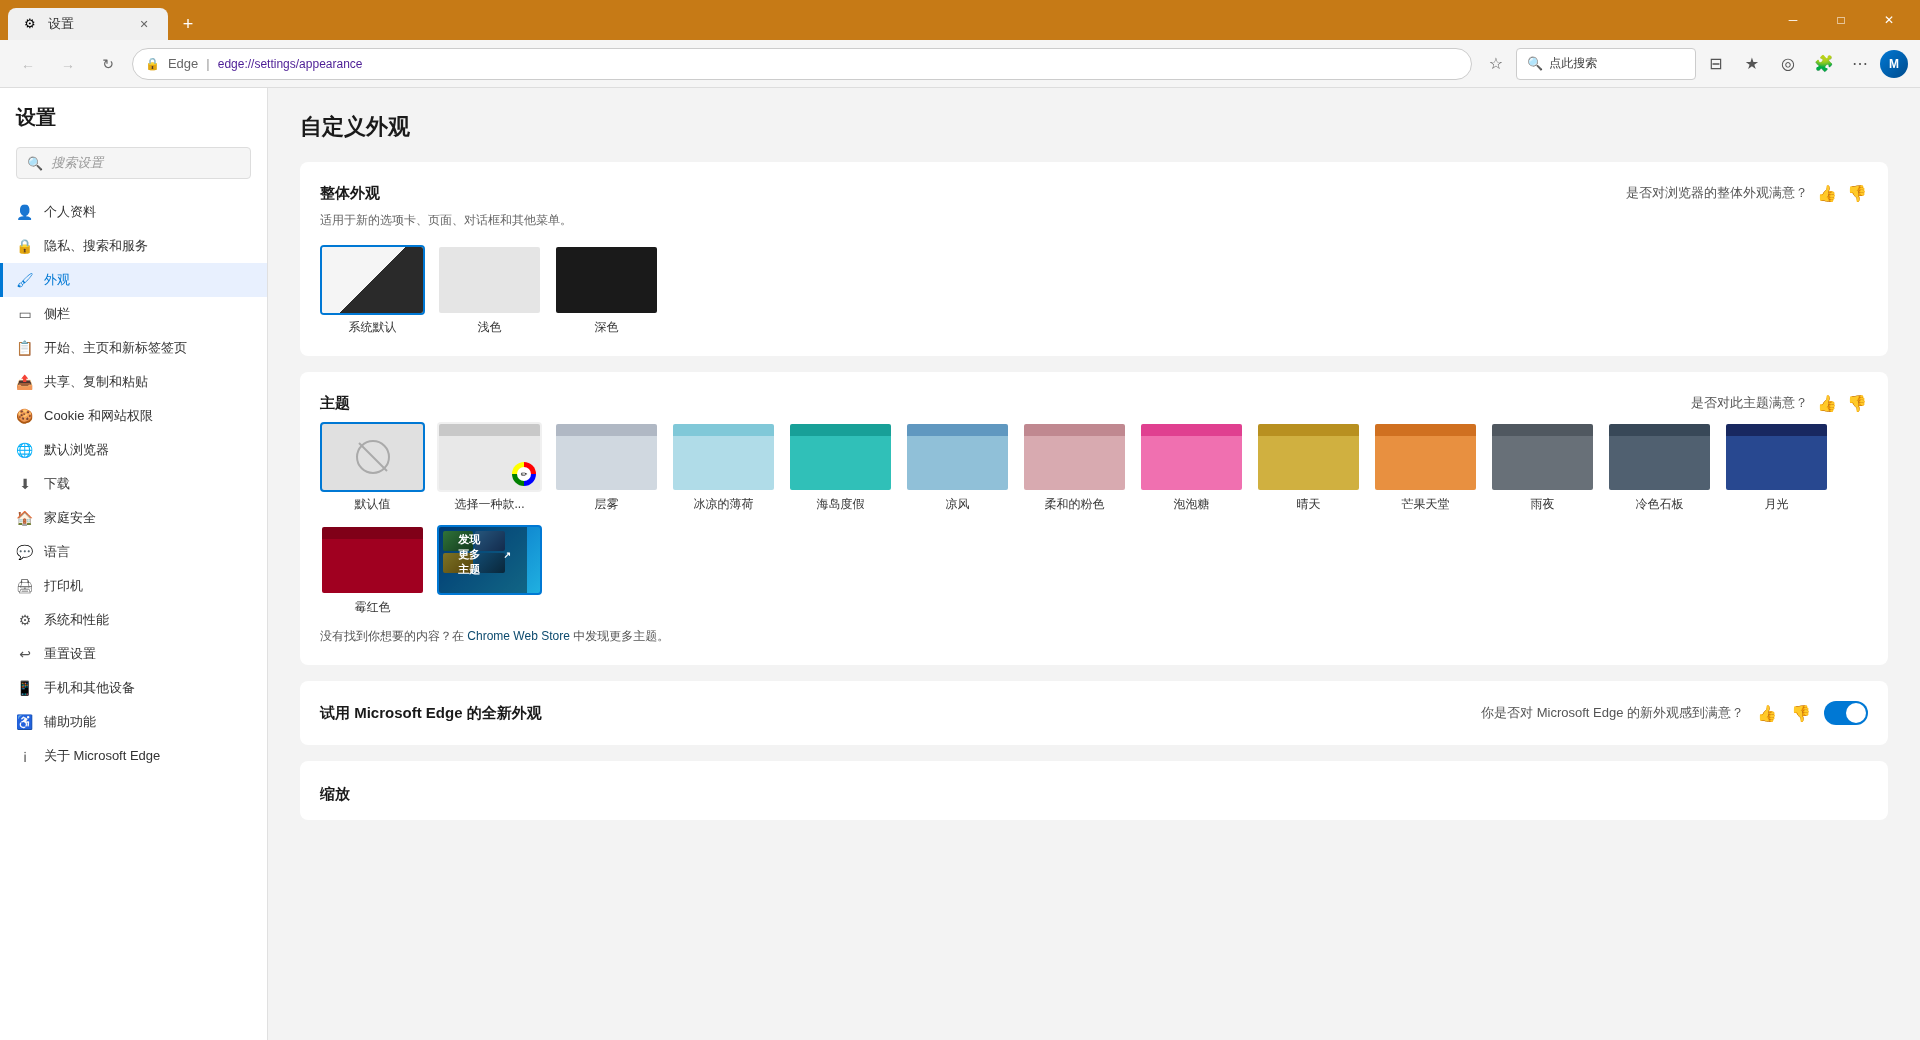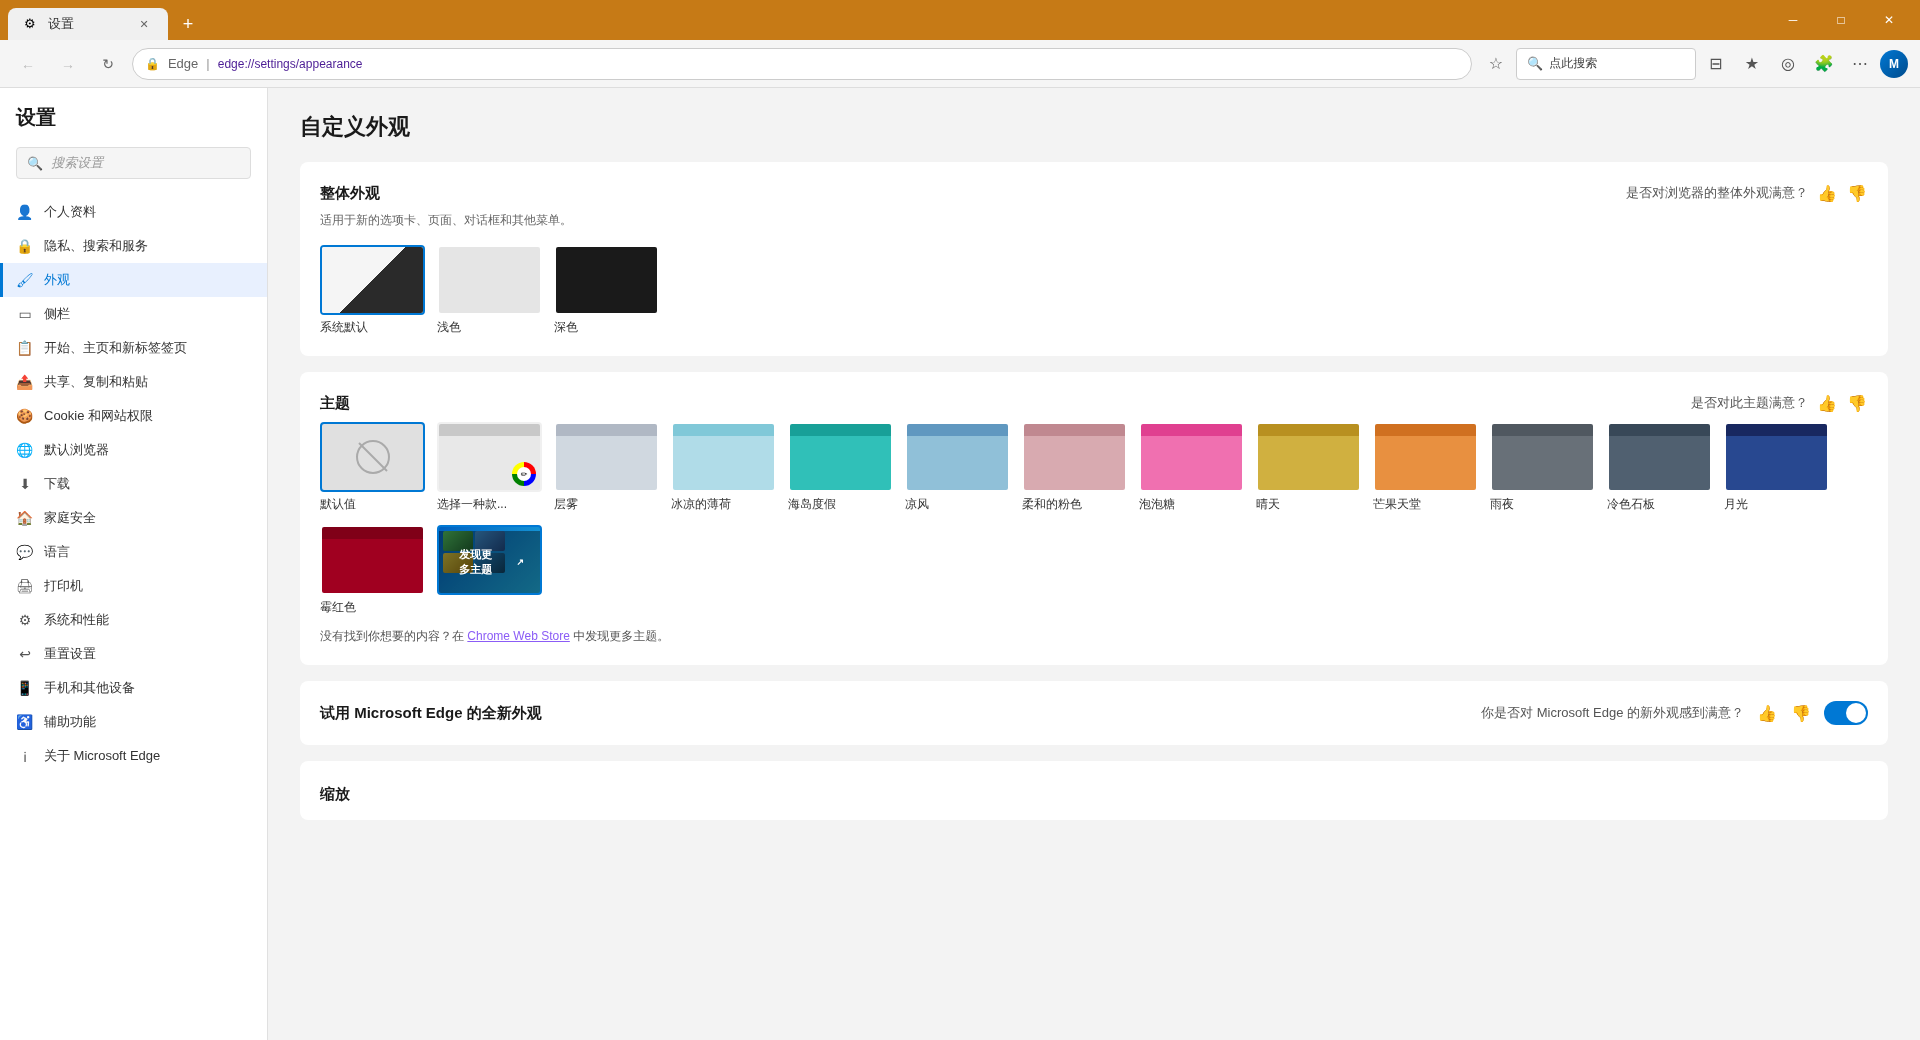--- a/index.html
+++ b/index.html
@@ -56,27 +56,27 @@
     
     .section-card { background: #fff; border-radius: 8px; padding: 20px; margin-bottom: 16px; }
     .section-header { display: flex; align-items: center; justify-content: space-between; margin-bottom: 8px; }
     .section-title { font-size: 15px; font-weight: 600; color: #1a1a1a; }
     .section-desc { font-size: 12px; color: #666; margin-bottom: 16px; }
     .section-rating { display: flex; align-items: center; gap: 8px; font-size: 13px; color: #555; justify-content: flex-end; }
     .rating-icon { width: 22px; height: 22px; display: flex; align-items: center; justify-content: center; cursor: pointer; color: #666; font-size: 16px; }
     
     
     .theme-grid { display: flex; flex-wrap: wrap; gap: 12px; }
-    .theme-item { display: flex; flex-direction: column; align-items: flex-start; cursor: pointer; }
+    .theme-item { display: flex; flex-direction: column; align-items: center; cursor: pointer; }
     .theme-thumbnail { width: 105px; height: 70px; border-radius: 4px; overflow: hidden; border: 2px solid transparent; position: relative; }
     .theme-thumbnail.selected { border-color: #0078d4; }
     .theme-label { font-size: 12px; color: #333; margin-top: 4px; text-align: center; }
     
     .discover-text { font-size: 12px; color: #555; margin-top: 8px; }
-    .discover-link { color: #8b5cf6; text-decoration: underline; cursor: pointer; }
+    .discover-link { color: #0c4a6e; cursor: pointer; }
     
     
     .new-look-section { background: #fff; border-radius: 8px; padding: 20px; margin-bottom: 16px; display: flex; align-items: center; justify-content: space-between; }
     .new-look-left { }
     .new-look-title { font-size: 15px; font-weight: 600; color: #1a1a1a; }
     .new-look-right { display: flex; align-items: center; gap: 12px; font-size: 13px; color: #555; }
     
     
     .toggle { width: 44px; height: 24px; background: #0078d4; border-radius: 12px; position: relative; cursor: pointer; }
     .toggle-thumb { width: 20px; height: 20px; background: #fff; border-radius: 50%; position: absolute; top: 2px; right: 2px; transition: right 0.2s; }
@@ -424,21 +424,21 @@
                 <div style="width:30px;height:20px;background:rgba(255,255,255,0.3);border-radius:2px;overflow:hidden;">
                   <div style="width:100%;height:100%;background:linear-gradient(135deg,#4090d0,#204880);"></div>
                 </div>
                 <div style="width:30px;height:20px;background:rgba(255,255,255,0.3);border-radius:2px;overflow:hidden;">
                   <div style="width:100%;height:100%;background:linear-gradient(135deg,#d0c040,#907010);"></div>
                 </div>
                 <div style="width:30px;height:20px;background:rgba(255,255,255,0.3);border-radius:2px;overflow:hidden;">
                   <div style="width:100%;height:100%;background:linear-gradient(135deg,#2080c0,#104060);"></div>
                 </div>
               </div>
-              <div style="position:absolute;bottom:0;left:0;right:0;background:rgba(0,0,0,0.4);padding:16px;text-align:center;font-size:11px;color:#fff;font-weight:600;display:flex;align-items:center;justify-content:center;gap:20px;">
+              <div style="position:absolute;bottom:0;left:0;right:13px;background:rgba(0,0,0,0.4);padding:16px;text-align:center;font-size:11px;color:#fff;font-weight:600;display:flex;align-items:center;justify-content:center;gap:20px;">
                 <span>发现更多主题</span>
                 <span style="font-size:9px;">↗</span>
               </div>
             </div>
             <span class="theme-label" style="visibility:hidden;">x</span>
           </div>
         </div>
 
         <div class="discover-text" style="margin-top:12px;">
           <span>没有找到你想要的内容？在</span>

